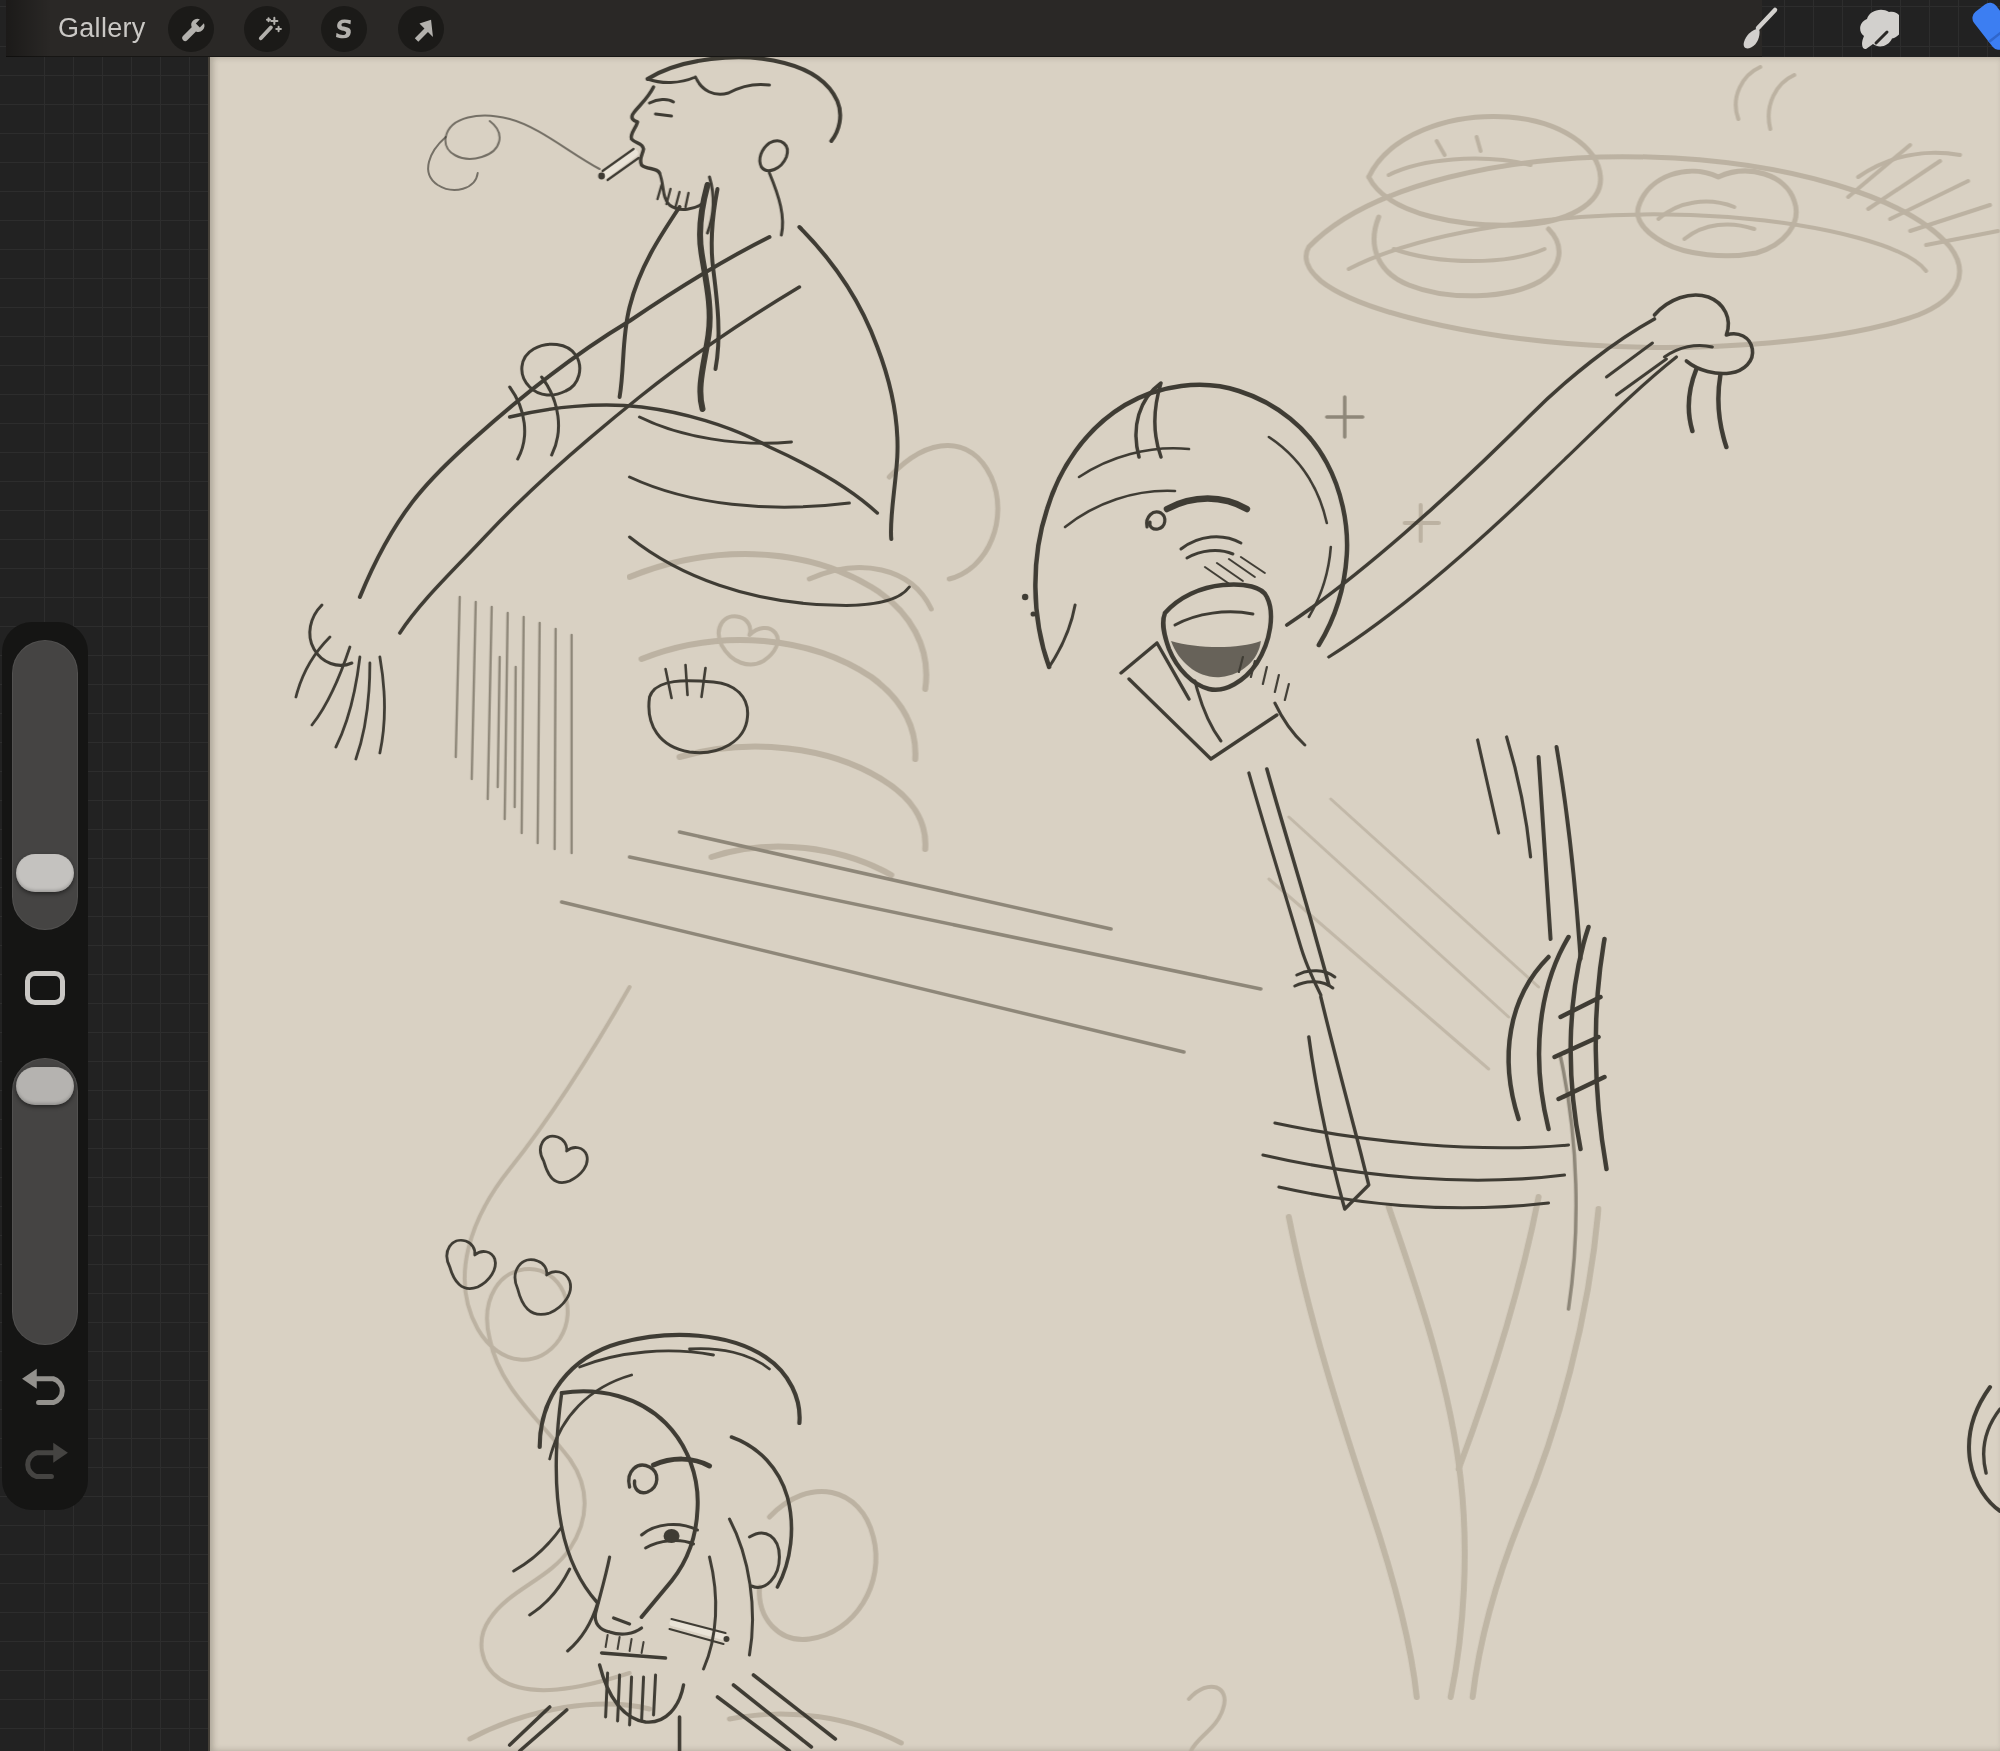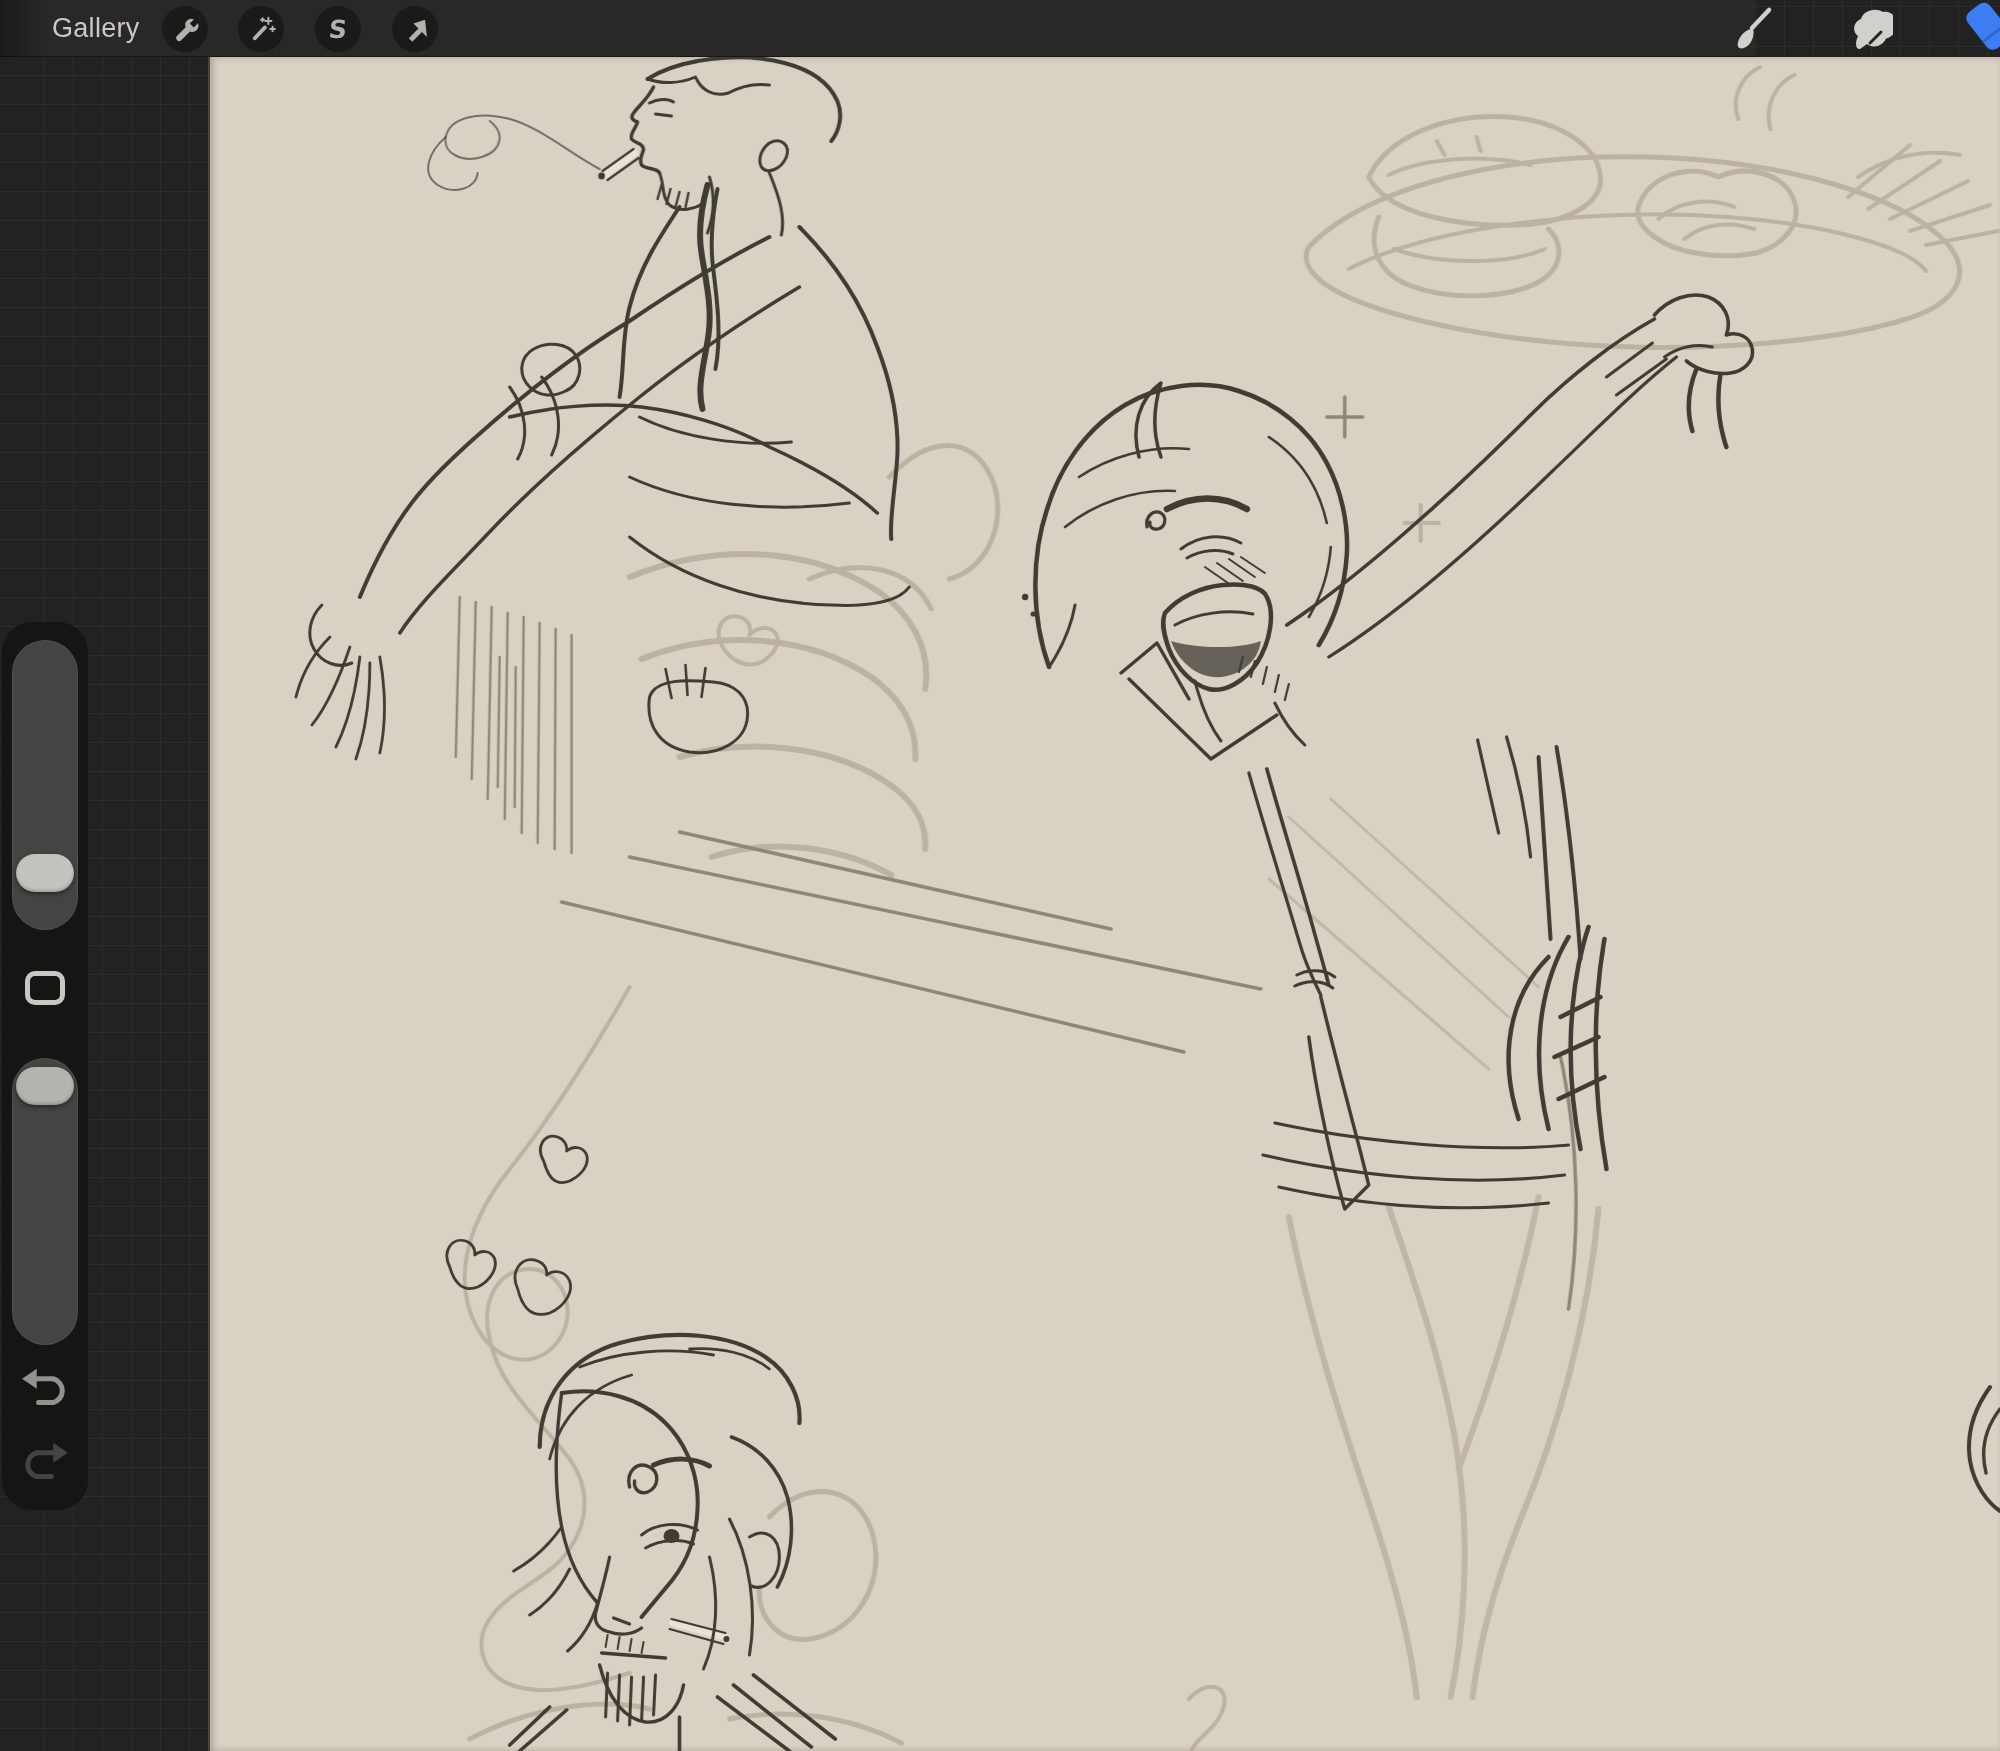--- a/index.html
+++ b/index.html
@@ -14,21 +14,21 @@
   .screen{
     position:relative;width:2000px;height:1751px;overflow:hidden;
     background-color:var(--bg);
     background-image:
       repeating-linear-gradient(to right, transparent 0 28px, var(--grid-line) 28px 29px),
       repeating-linear-gradient(to bottom, transparent 0 28px, var(--grid-line) 28px 29px);
     background-position:16px 18px;
     font-family:"Liberation Sans", sans-serif;
   }
   
-  .topbar{position:absolute;left:0;top:0;width:1756px;height:57px;background:var(--topbar-bg);
+  .topbar{position:absolute;left:6px;top:0;width:1756px;height:57px;background:var(--topbar-bg);
     border-bottom:1px solid #171614;z-index:30;}
   .topbar::before{content:"";position:absolute;left:0;top:0;width:46px;height:57px;
     background:linear-gradient(to right, rgba(0,0,0,.35), rgba(0,0,0,0));}
   .gallery-btn{position:absolute;left:52px;top:0;height:57px;line-height:56px;
     font-size:27px;color:var(--gallery-text);letter-spacing:.3px;cursor:default;}
   .tool-circle{position:absolute;top:6px;width:46px;height:46px;border-radius:50%;
     background:var(--circle-bg);display:flex;align-items:center;justify-content:center;}
   .tc-1{left:162px}.tc-2{left:238px}.tc-3{left:315px}.tc-4{left:392px}
   .tool-circle svg{display:block}
   .s-glyph{font-size:25px;font-weight:800;color:var(--icon-gray);transform:skewX(-6deg);

